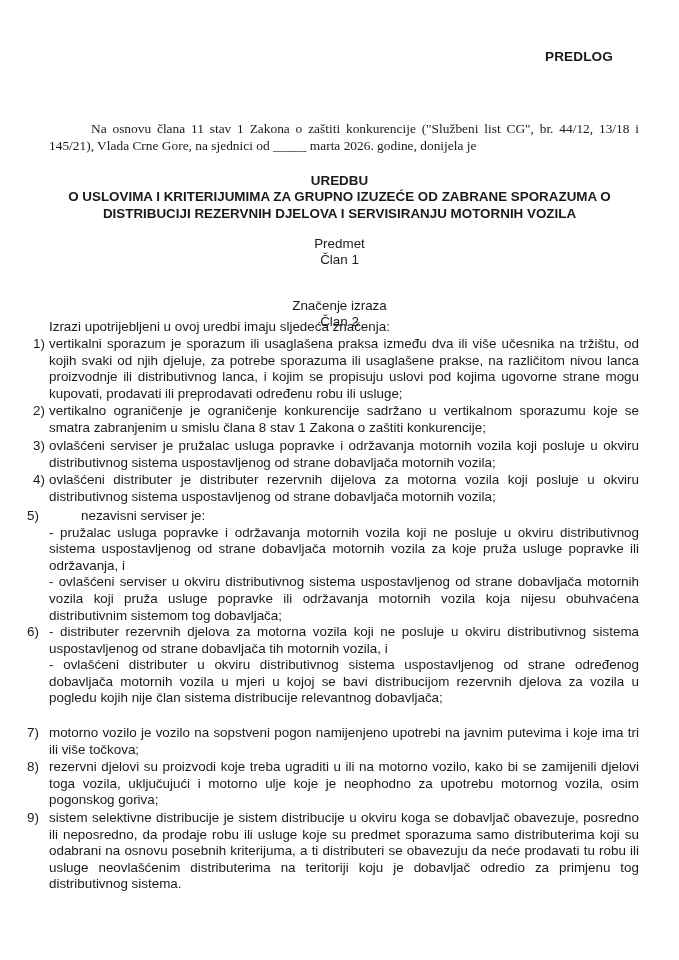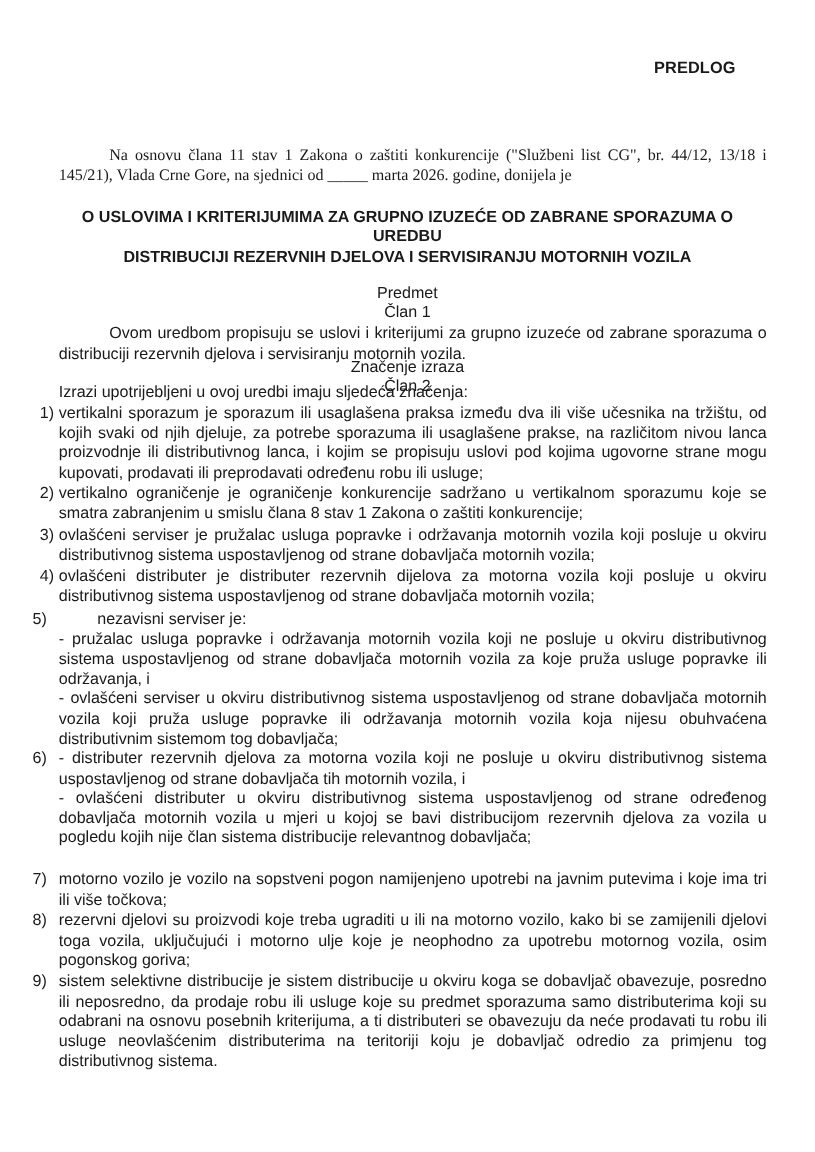--- a/index.html
+++ b/index.html
@@ -47,30 +47,29 @@
 </head>
 <body>
 
 <div class="page">
 
   <div class="predlog">PREDLOG</div>
 
   <div class="intro">Na osnovu člana 11 stav 1 Zakona o zaštiti konkurencije ("Službeni list CG", br. 44/12, 13/18 i 145/21), Vlada Crne Gore, na sjednici od _____ marta 2026. godine, donijela je</div>
 
   <div class="title-block">
+    <div>UREDBU</div>
     <div>O USLOVIMA I KRITERIJUMIMA ZA GRUPNO IZUZEĆE OD ZABRANE SPORAZUMA O</div>
-    <div>UREDBU</div>
     <div>DISTRIBUCIJI REZERVNIH DJELOVA I SERVISIRANJU MOTORNIH VOZILA</div>
   </div>
 
   <div class="section" style="top:236px;">
     <div>Predmet</div>
     <div>Član 1</div>
   </div>
-  <div class="para indent" style="top:270px;">Ovom uredbom propisuju se uslovi i kriterijumi za grupno izuzeće od zabrane sporazuma o distribuciji rezervnih djelova i servisiranju motornih vozila.</div>
 
   <div class="section" style="top:287px; top:285px;"></div>
   <div class="section" style="top:285px;">
     <div style="height:0"></div>
   </div>
 
   <div class="section" style="top:286px;">
     <div style="margin-top:12px;">Značenje izraza</div>
     <div>Član 2</div>
   </div>

